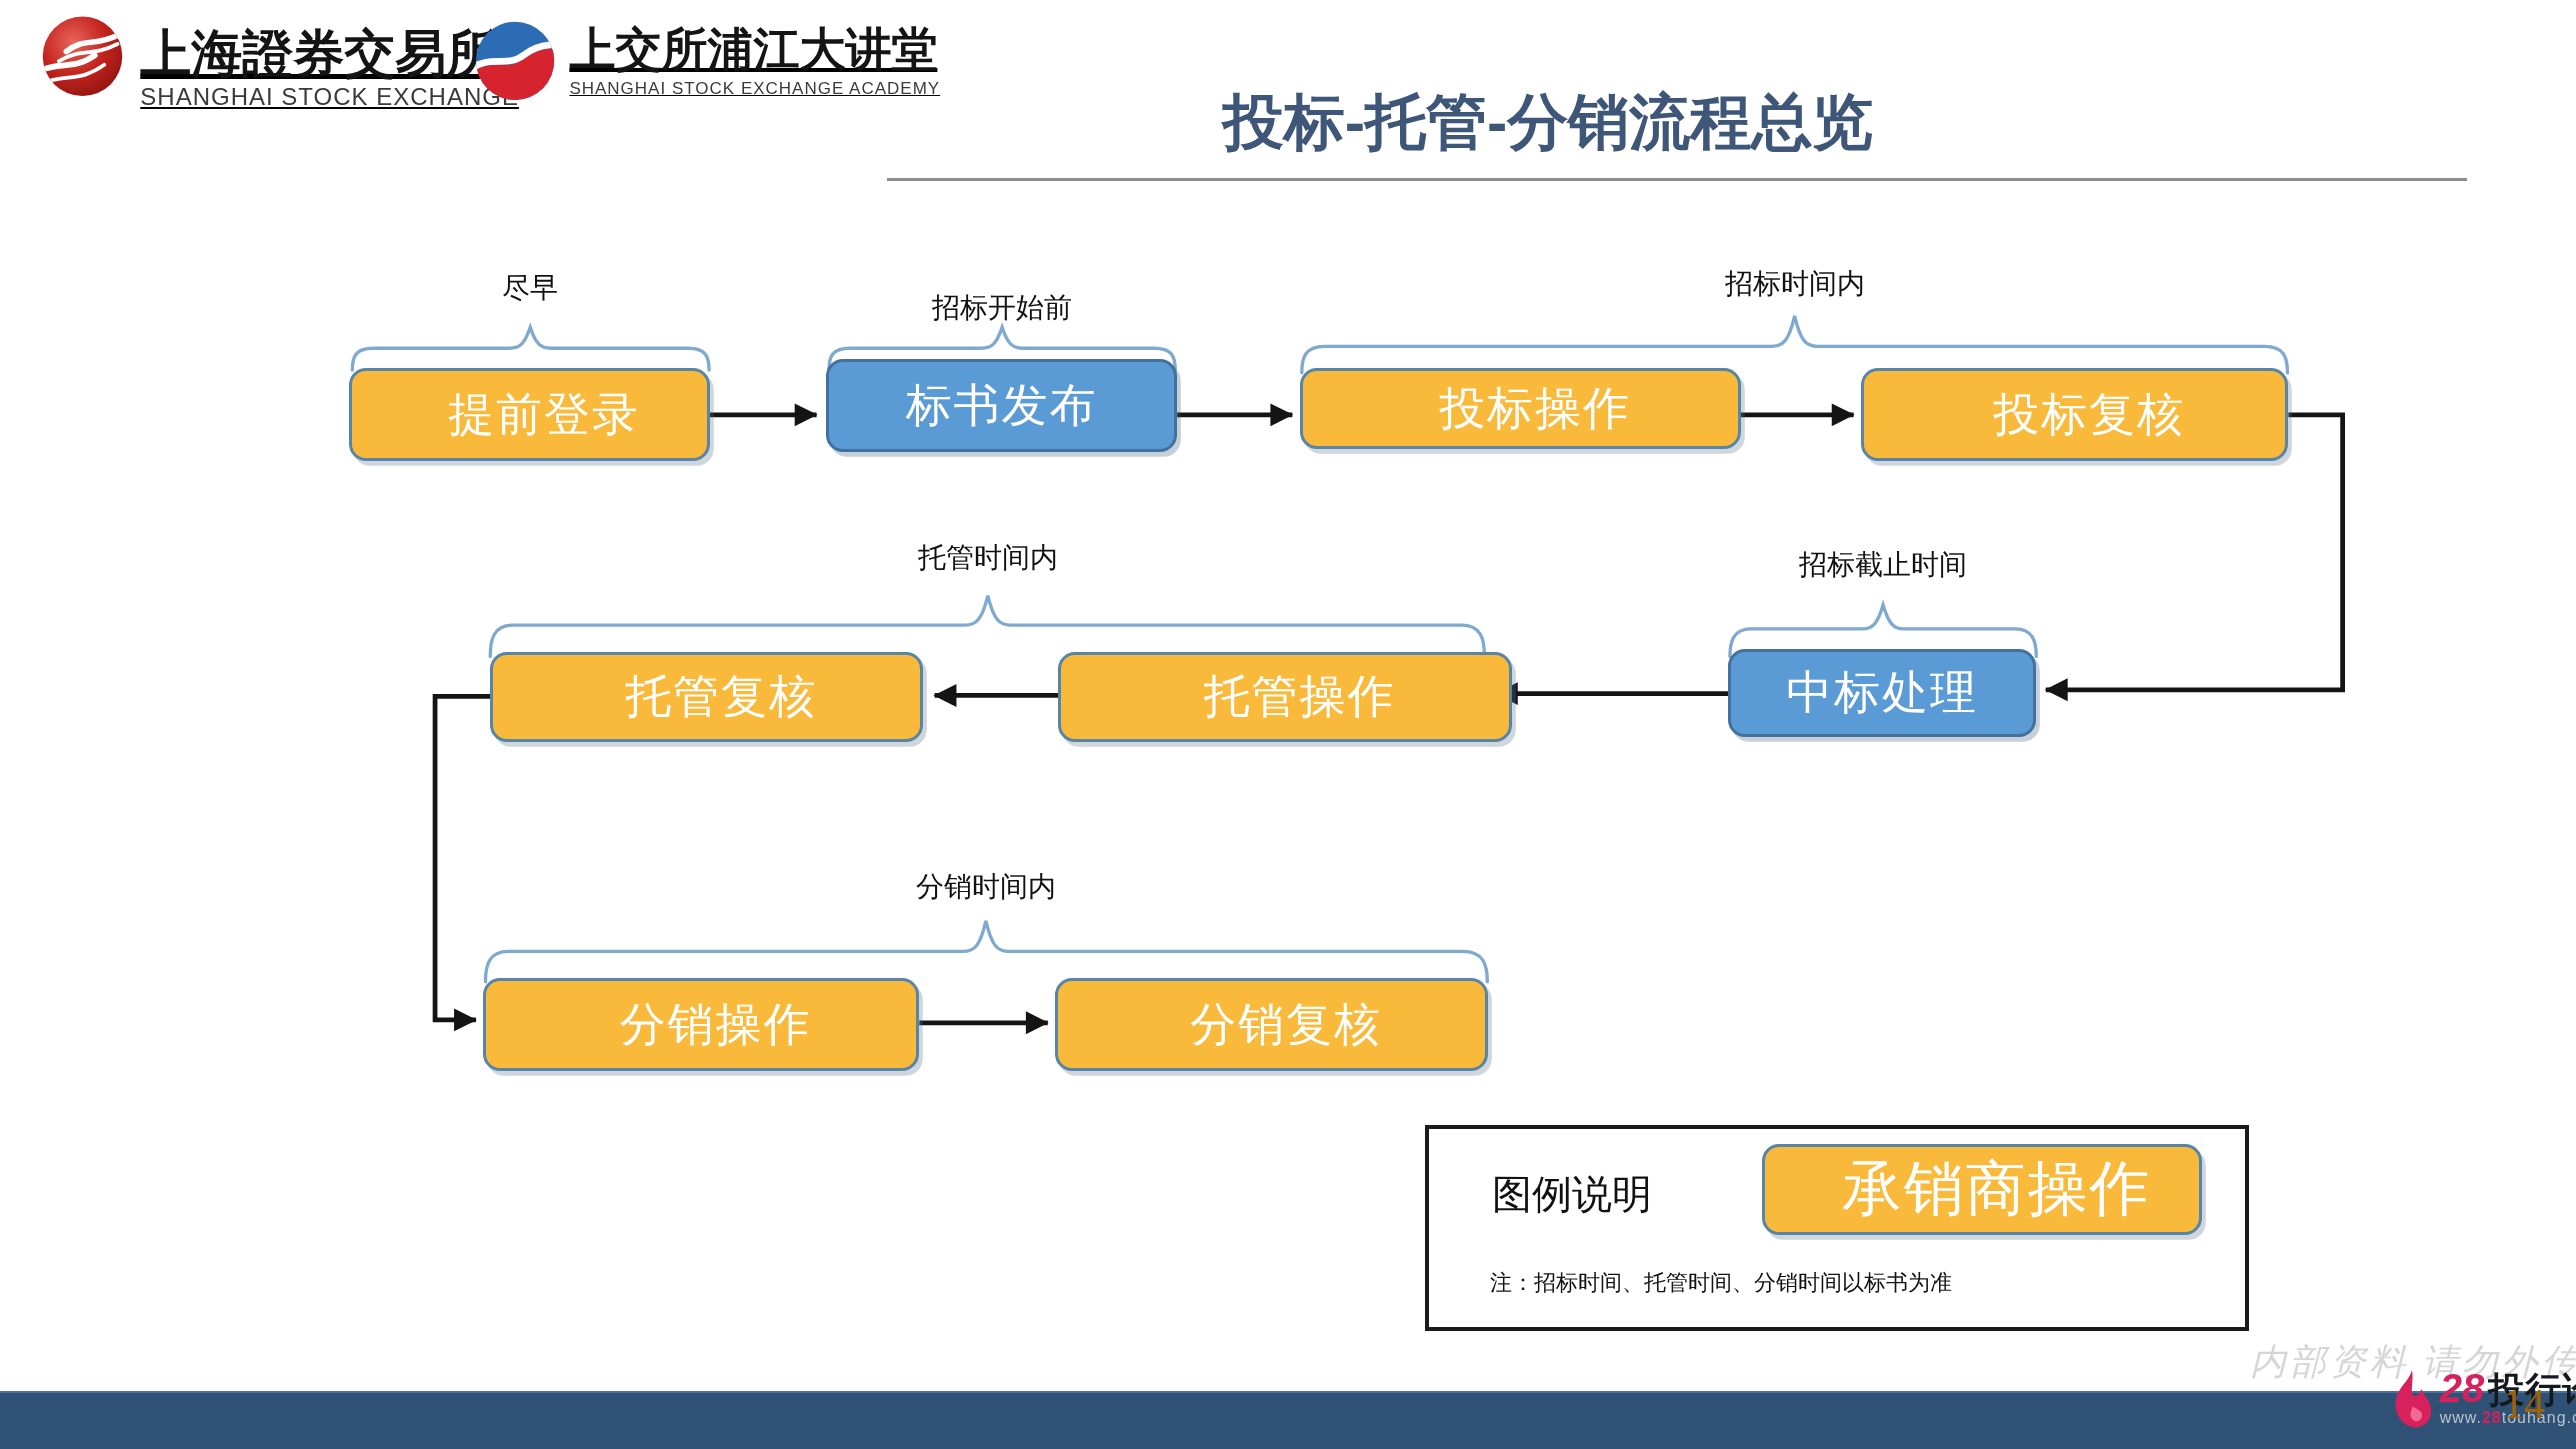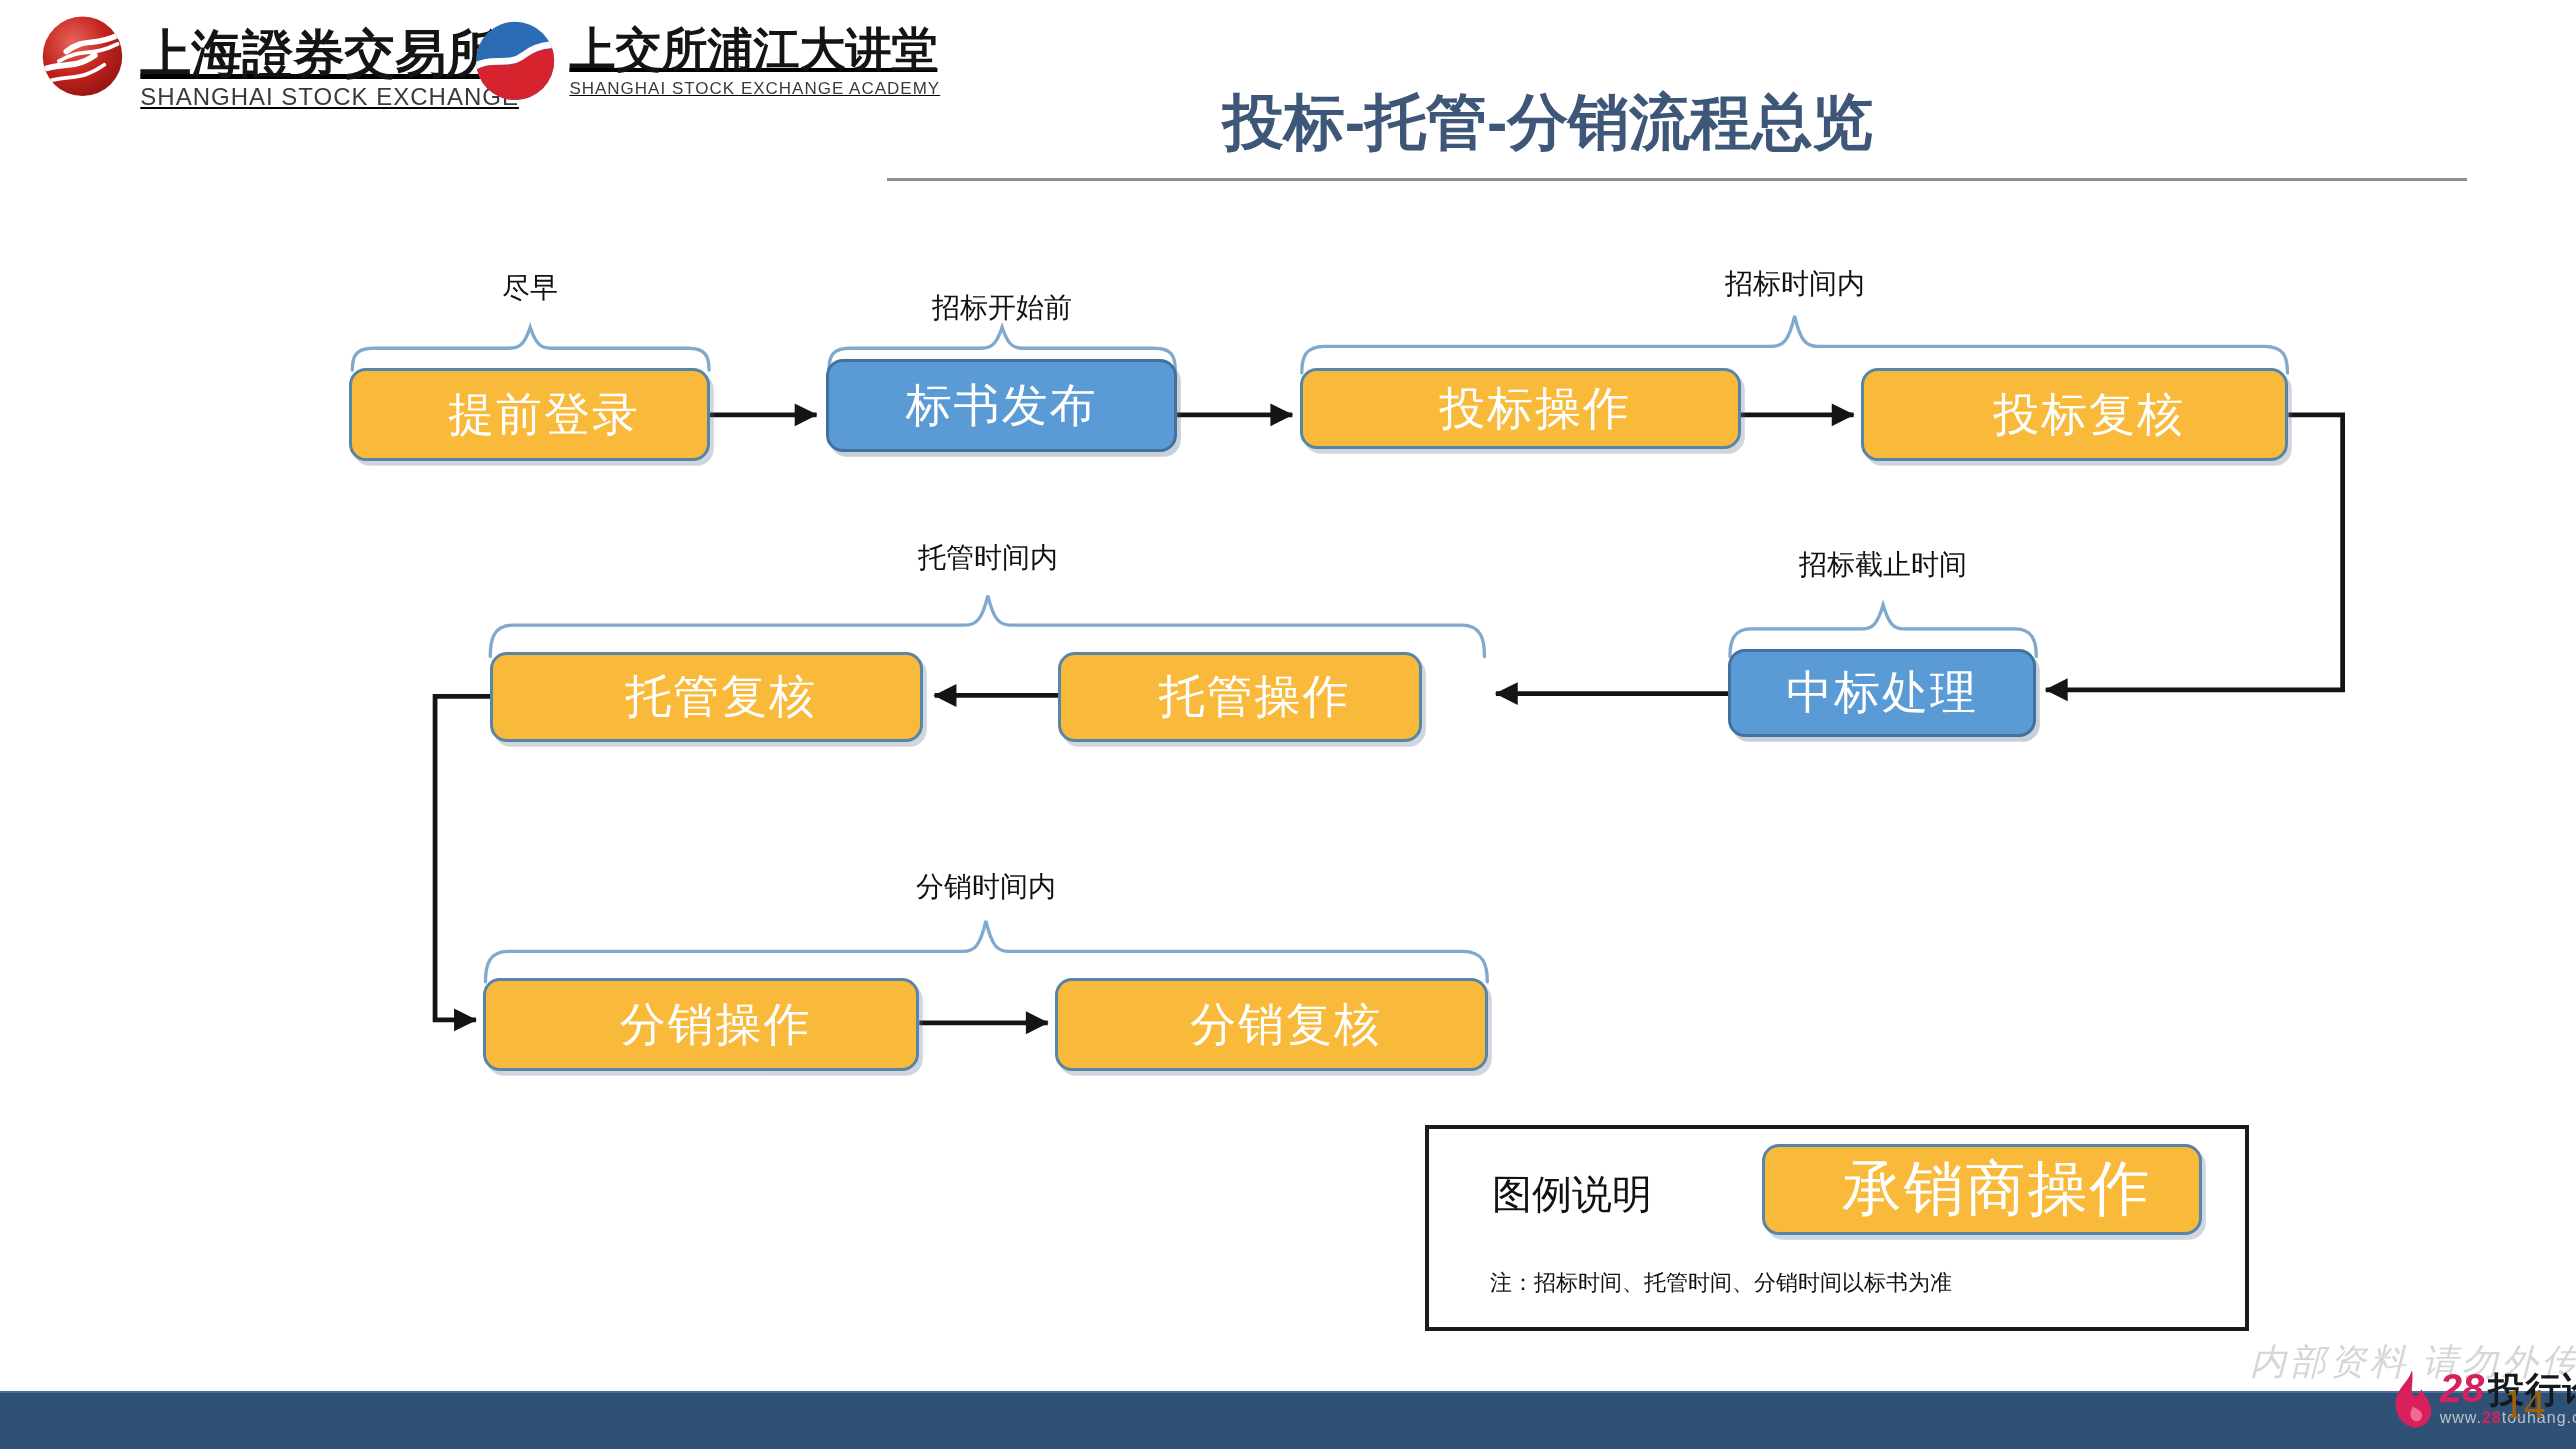--- a/index.html
+++ b/index.html
@@ -134,21 +134,21 @@
   <div class="phase-label" style="left:1795px;top:265px;">招标时间内</div>
   <div class="phase-label" style="left:988px;top:539px;text-align:center;">托管时间内</div>
   <div class="phase-label" style="left:1883px;top:546px;">招标截止时间</div>
   <div class="phase-label" style="left:986px;top:868px;">分销时间内</div>
 
   <div class="node yellow" style="left:349px;top:368px;width:361px;height:93px;">提前登录</div>
   <div class="node blue" style="left:826px;top:359px;width:351px;height:93px;">标书发布</div>
   <div class="node yellow" style="left:1300px;top:368px;width:441px;height:81px;">投标操作</div>
   <div class="node yellow" style="left:1861px;top:368px;width:427px;height:93px;">投标复核</div>
   <div class="node blue" style="left:1728px;top:649px;width:308px;height:88px;">中标处理</div>
-  <div class="node yellow" style="left:1058px;top:652px;width:364px;height:90px;">托管操作</div>
+  <div class="node yellow" style="left:1058px;top:652px;width:454px;height:90px;">托管操作</div>
   <div class="node yellow" style="left:490px;top:652px;width:433px;height:90px;">托管复核</div>
   <div class="node yellow" style="left:483px;top:978px;width:436px;height:93px;">分销操作</div>
   <div class="node yellow" style="left:1055px;top:978px;width:433px;height:93px;">分销复核</div>
 
   <div class="legend">
     <div class="legend-title">图例说明</div>
     <div class="node yellow legend-sample">承销商操作</div>
     <div class="legend-note">注：招标时间、托管时间、分销时间以标书为准</div>
   </div>
 

